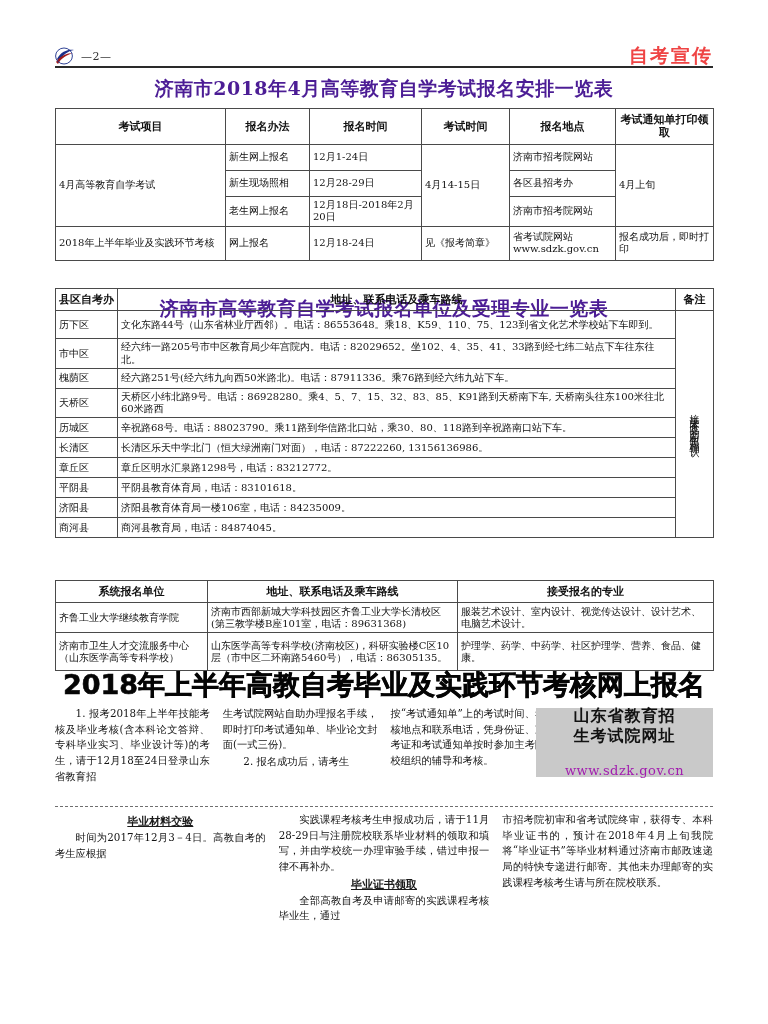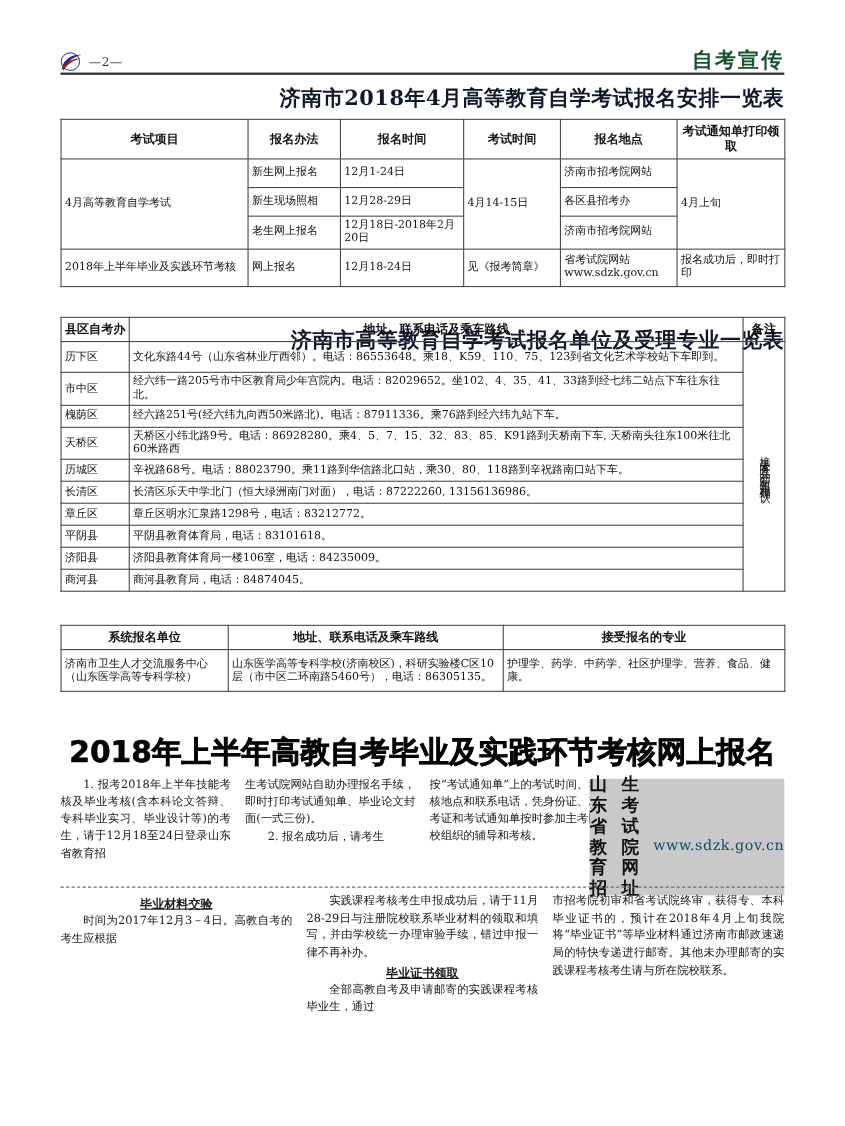--- a/index.html
+++ b/index.html
@@ -15,27 +15,27 @@
 
   
   .runhead{
     position:absolute; left:55px; top:38px; width:658px; height:30px;
     display:flex; align-items:flex-end; justify-content:space-between;
     border-bottom:2px solid #2a2a2a; padding-bottom:1px;
   }
   .rh-left{ display:flex; align-items:center; gap:6px; }
   .logo{ width:20px; height:18px; position:relative; }
   .pagenum{ font-size:11px; color:#333; letter-spacing:.5px; font-family:"DejaVu Serif","Liberation Serif",serif;}
-  .rh-right{ font-size:19px; font-weight:bold; color:#14532d; letter-spacing:2px;
+  .rh-right{ font-size:19px; font-weight:bold; color:#ef4444; letter-spacing:2px;
              font-family:"DejaVu Serif","Liberation Serif",serif; line-height:1;}
 
   
   .sec-title{
-    position:absolute; left:55px; width:658px; text-align:right;
-    font-size:19px; font-weight:bold; color:#0f172a; letter-spacing:.5px;
+    position:absolute; left:55px; width:658px; text-align:center;
+    font-size:19px; font-weight:bold; color:#4c1d95; letter-spacing:.5px;
     font-family:"DejaVu Serif","Liberation Serif",serif;
   }
   #title1{ top:76px; }
   #title2{ top:264px;margin-top:32px; }
 
   
   table{ border-collapse:collapse; position:absolute; table-layout:fixed; }
   table td, table th{
     border:1px solid #4a4a4a;
     font-size:10px; line-height:1.22;
@@ -43,21 +43,21 @@
     font-family:"DejaVu Serif","Liberation Serif",serif;
     vertical-align:middle;
     color:#111;
   }
   table th{ font-weight:bold; text-align:center; font-size:11px; padding:4px 3px;}
   .ctr{ text-align:left; }
   .lft{ text-align:left; }
 
   #tbl1{ left:55px; top:108px; width:658px; }
   #tbl2{ left:55px; top:288px; width:658px; }
-  #tbl3{ left:55px; top:568px; width:658px; }
+  #tbl3{ left:55px; top:580px; width:658px; }
 
   .vwrite{
     writing-mode:vertical-rl; text-orientation:upright;
     letter-spacing:3px; line-height:1.1;
     margin:0 auto; white-space:nowrap; font-size:10px;
   }
   .vcell{ text-align:center; vertical-align:middle; padding:2px 1px; }
 
   
   #banner{
@@ -83,30 +83,30 @@
   .ind{ text-indent:2em; }
   .b{ font-weight:bold; }
   .sub-head{
     text-align:center; font-weight:bold; font-size:11px;
     text-decoration:underline; margin:2px 0 1px 0;
     font-family:"DejaVu Serif","Liberation Serif",serif;
   }
 
   
   #webbox{
-    position:absolute; left:536px; top:708px; width:177px; height:106px;
-    background:#c9c9c9; display:flex; flex-direction:row;
+    position:absolute; left:536px; top:708px; width:177px; height:69px;
+    background:#c9c9c9; display:flex; flex-direction:column;
     align-items:center; justify-content:center; gap:1px;
   }
   #webbox .wline{
     font-size:16px; font-weight:bold; letter-spacing:1px; color:#111;
     font-family:"DejaVu Serif","Liberation Serif",serif; line-height:1.18;
   }
   #webbox .wurl{
-    font-size:13px; color:#0c4a6e; letter-spacing:.5px; margin-top:16px;
+    font-size:13px; color:#a21caf; letter-spacing:.5px; margin-top:16px;
     font-family:"DejaVu Serif","Liberation Serif",serif;
   }
 
   
   #divider{
     position:absolute; left:55px; top:806px; width:658px;
     border-top:1px dashed #6e6e6e; height:0;
   }
 
   
@@ -250,20 +250,25 @@
       <col style="width:256px">
     </colgroup>
   <thead>
     <tr>
       <th>系统报名单位</th>
       <th>地址、联系电话及乘车路线</th>
       <th>接受报名的专业</th>
     </tr>
   </thead>
   <tbody>
+    <tr style="height:30px">
+      <td class="ctr">齐鲁工业大学继续教育学院</td>
+      <td class="lft">济南市西部新城大学科技园区齐鲁工业大学长清校区(第三教学楼B座101室，电话：89631368)</td>
+      <td class="lft">服装艺术设计、室内设计、视觉传达设计、设计艺术、电脑艺术设计。</td>
+    </tr>
     <tr style="height:38px">
       <td class="ctr">济南市卫生人才交流服务中心（山东医学高等专科学校）</td>
       <td class="lft">山东医学高等专科学校(济南校区)，科研实验楼C区10层（市中区二环南路5460号），电话：86305135。</td>
       <td class="lft">护理学、药学、中药学、社区护理学、营养、食品、健康。</td>
     </tr>
   </tbody>
 </table>
 
 <div id="banner">2018年上半年高教自考毕业及实践环节考核网上报名</div>
 

